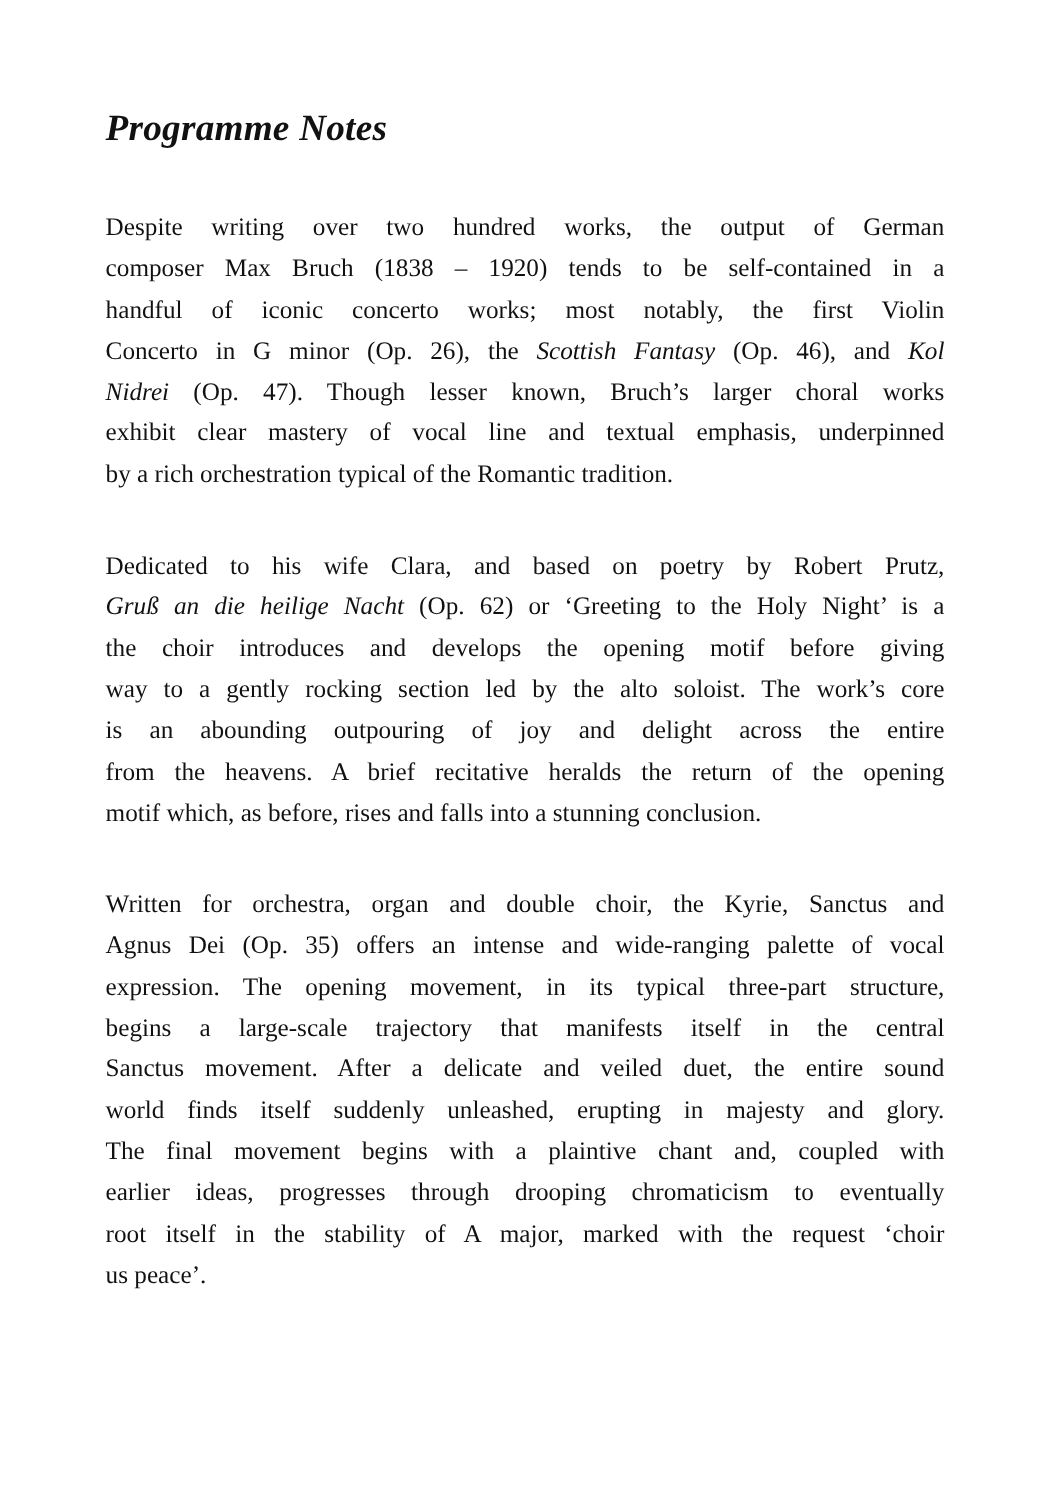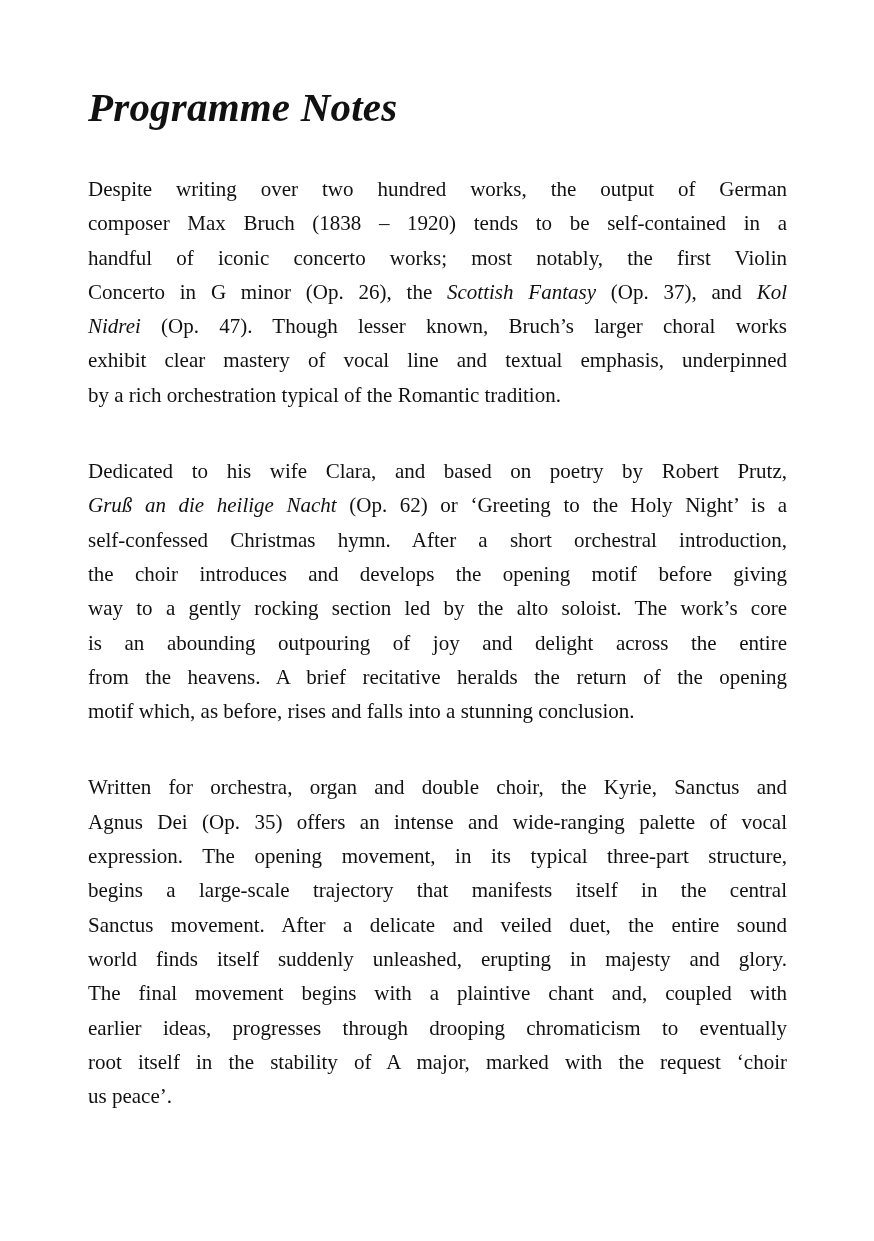--- a/index.html
+++ b/index.html
@@ -3,21 +3,21 @@
 <meta charset="utf-8">
 <style>
   html, body { margin: 0; padding: 0; background: #ffffff; }
   body { width: 874px; height: 1241px; position: relative; overflow: hidden; }
   .page {
     position: absolute; left: 88px; top: 86px; width: 699px;
     color: #111111;
     font-family: "Liberation Serif", "DejaVu Serif", serif;
   }
   .title {
-    font-style: italic; font-weight: bold; font-size: 41px;
+    font-style: italic; font-weight: bold; font-size: 31px;
     margin: 0; line-height: 42px; letter-spacing: 0.2px;
   }
   .para {
     font-size: 21px; line-height: 34.3px; text-align: justify;
     margin: 0; hyphens: none;
   }
   .p1 { margin-top: 44px; }
   .p2, .p3 { margin-top: 42px; }
   .line { display: block; text-align: justify; text-align-last: justify; white-space: nowrap; }
   .line.last { text-align-last: left; }
@@ -25,29 +25,28 @@
 </style>
 </head>
 <body>
 
 <div class="page">
   <h1 class="title">Programme Notes</h1>
   <p class="para p1">
       <span class="line"><span>Despite writing over two hundred works, the output of German</span></span>
       <span class="line"><span>composer Max Bruch (1838 – 1920) tends to be self-contained in a</span></span>
       <span class="line"><span>handful of iconic concerto works; most notably, the first Violin</span></span>
-      <span class="line"><span>Concerto in G minor (Op. 26), the </span><i>Scottish Fantasy</i><span> (Op. 37), and </span><i>Kol</i></span>
+      <span class="line"><span>Concerto in G minor (Op. 26), the </span><i>Scottish Fantasy</i><span> (Op. 46), and </span><i>Kol</i></span>
       <span class="line"><i>Nidrei</i><span> (Op. 47). Though lesser known, Bruch’s larger choral works</span></span>
       <span class="line"><span>exhibit clear mastery of vocal line and textual emphasis, underpinned</span></span>
       <span class="line last"><span>by a rich orchestration typical of the Romantic tradition.</span></span>
     </p>
   <p class="para p2">
       <span class="line"><span>Dedicated to his wife Clara, and based on poetry by Robert Prutz,</span></span>
       <span class="line"><i>Gruß an die heilige Nacht</i><span> (Op. 62) or ‘Greeting to the Holy Night’ is a</span></span>
-      <span class="line"><span>self-confessed Christmas hymn. After a short orchestral introduction,</span></span>
       <span class="line"><span>the choir introduces and develops the opening motif before giving</span></span>
       <span class="line"><span>way to a gently rocking section led by the alto soloist. The work’s core</span></span>
       <span class="line"><span>is an abounding outpouring of joy and delight across the entire</span></span>
       <span class="line"><span>from the heavens. A brief recitative heralds the return of the opening</span></span>
       <span class="line last"><span>motif which, as before, rises and falls into a stunning conclusion.</span></span>
     </p>
   <p class="para p3">
       <span class="line"><span>Written for orchestra, organ and double choir, the Kyrie, Sanctus and</span></span>
       <span class="line"><span>Agnus Dei (Op. 35) offers an intense and wide-ranging palette of vocal</span></span>
       <span class="line"><span>expression. The opening movement, in its typical three-part structure,</span></span>

